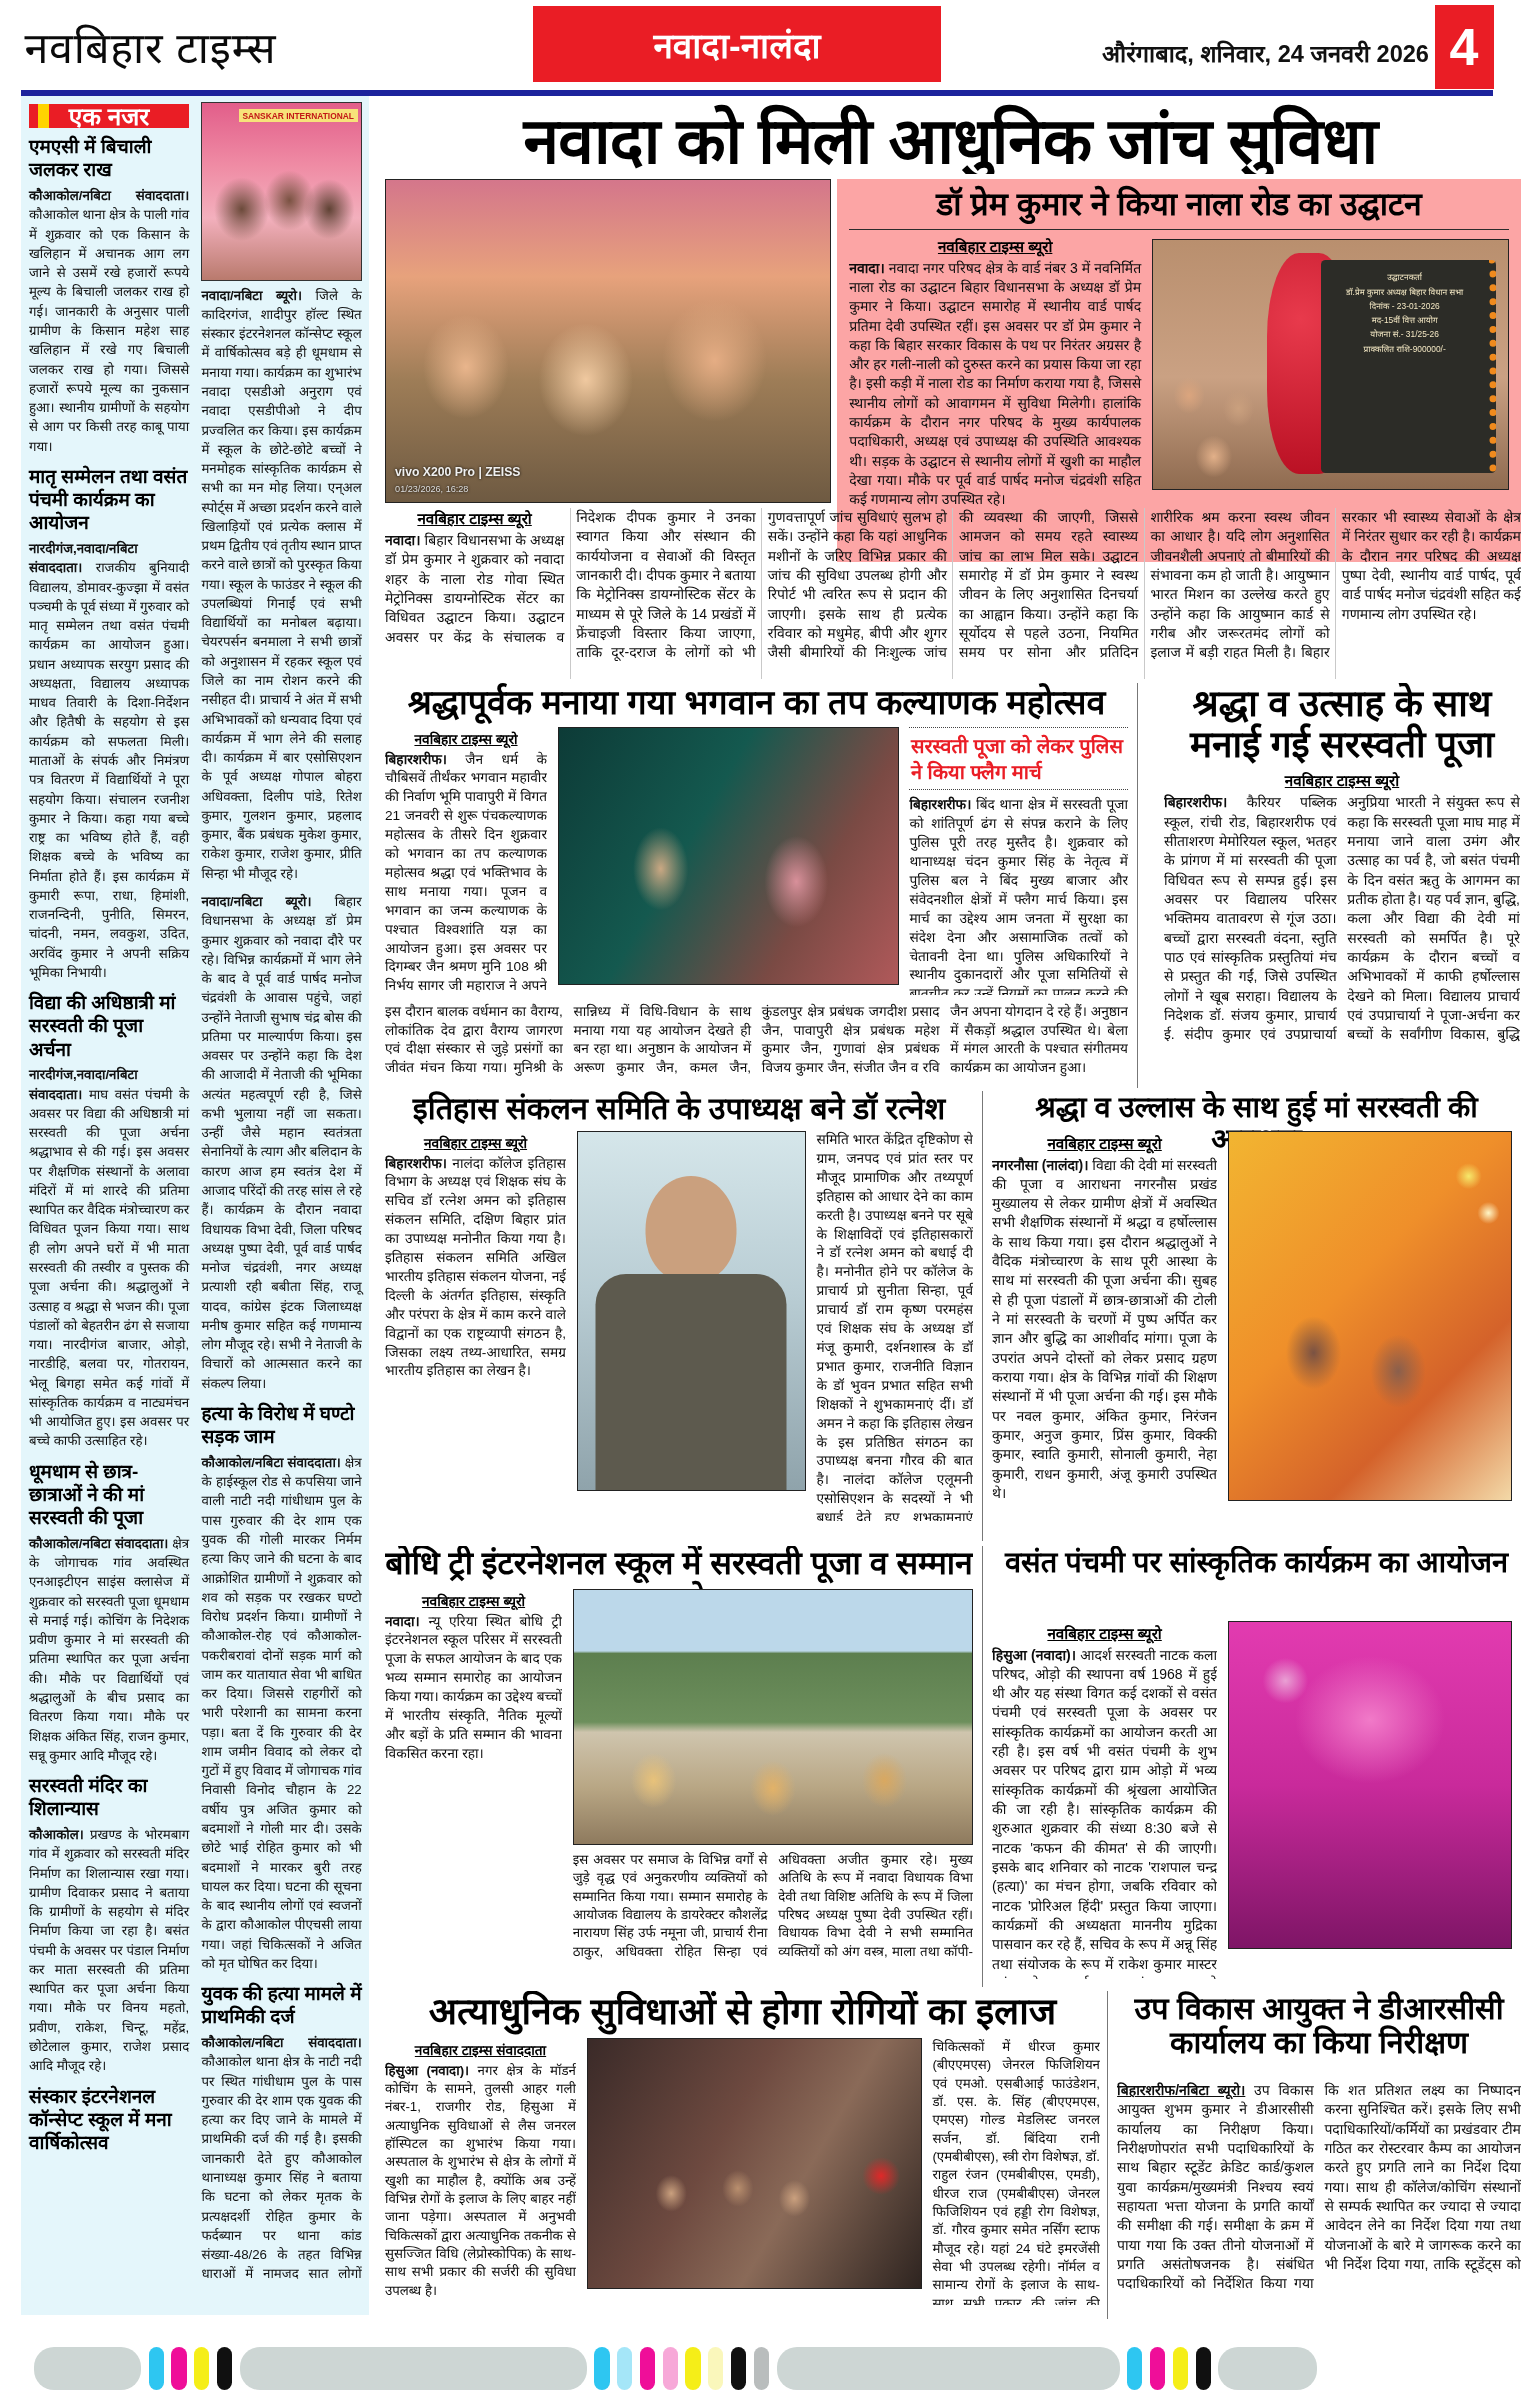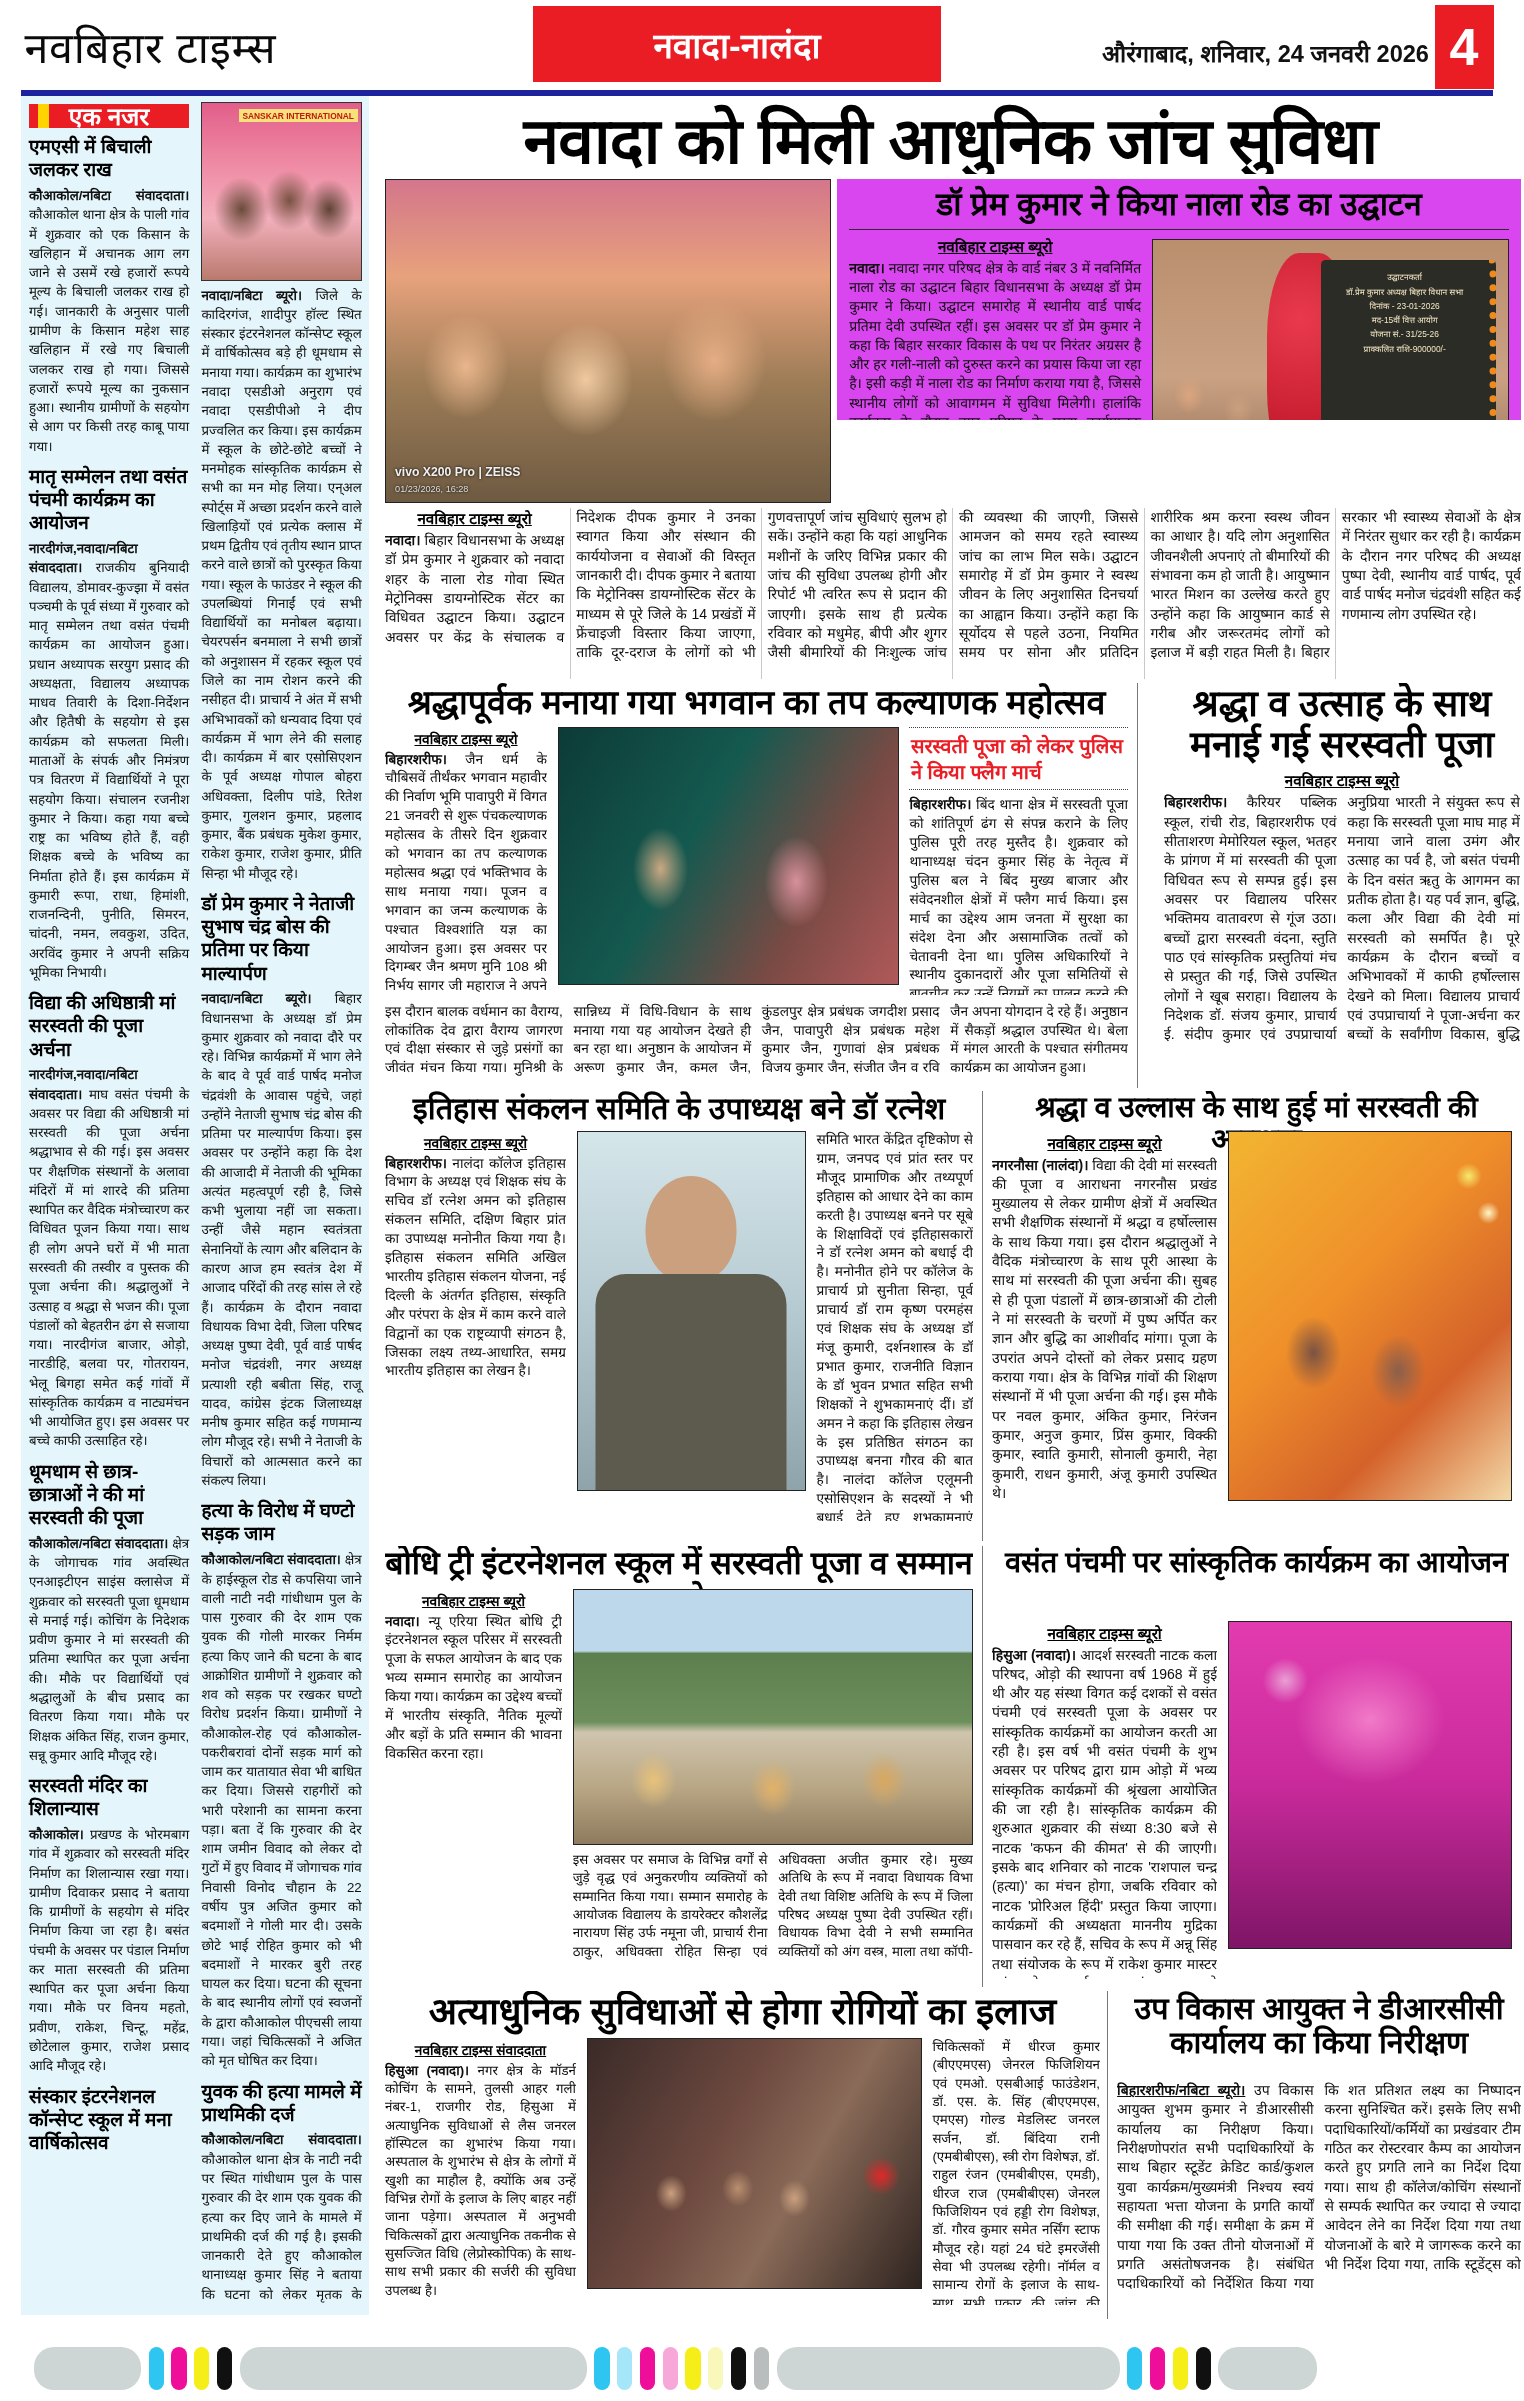--- a/index.html
+++ b/index.html
@@ -49,21 +49,21 @@
   .main-headline { position:absolute; left:381px; top:95px; width:1139px; height:79px; font-size:64px; font-weight:bold; text-align:center; letter-spacing:-0.8px; overflow:hidden; }
 
   
   .photoA { position:absolute; left:385px; top:179px; width:446px; height:324px;
     background:
       radial-gradient(69px 84px at 18% 58%, #e9b58c, transparent 62%),
       radial-gradient(76px 91px at 45% 62%, #f0c9a0, transparent 62%),
       radial-gradient(84px 99px at 74% 56%, #e5ad84, transparent 62%),
       linear-gradient(180deg,#d4768b 0%, #e7a27c 30%, #9e7d57 62%, #6e5a42 100%);
   }
-  .greenbox { position:absolute; left:837px; top:179px; width:684px; height:241px; background:#d946ef; padding:7.6px 12.2px; overflow:hidden; }
+  .greenbox { position:absolute; left:837px; top:179px; width:684px; height:383px; background:#fca5a5; padding:7.6px 12.2px; overflow:hidden; }
   .greenbox .hl { font-size:32px; border-bottom:1.5px solid #2b2b2b; padding-bottom:6.1px; margin-bottom:6.1px; }
   .plaquephoto { float:right; width:357px; height:251px; margin:3px 0 4.6px 10.7px;
     background: linear-gradient(180deg,#b98f6e 0%,#caa183 55%,#8f6b50 100%); }
   .plaquephoto .cloth { position:absolute; left:114px; top:13.7px; width:84px; height:221px; background:radial-gradient(circle at 40% 30%, #e83a4c, #b80f22); border-radius:38%; }
   .plaquephoto .stone { position:absolute; right:12.2px; top:20px; width:175px; height:213px; background:#2c2c27; border-radius:4.6px; border-right:7.6px dotted #f08a1d; padding:10.7px 7.6px; color:#f3e7c3; text-align:center; }
   .plaquephoto .stone div { font-size:8.4px; line-height:1.7; }
   .plaquephoto .heads { position:absolute; left:6.1px; bottom:0; width:137px; height:130px;
     background:
       radial-gradient(26px 30.5px at 22% 28%, #dba57e, transparent 60%),
       radial-gradient(26px 30.5px at 58% 38%, #caa07e, transparent 60%),
@@ -183,21 +183,20 @@
       <p class="d-b"><b>कौआकोल।</b> <span>प्रखण्ड के भोरमबाग गांव में शुक्रवार को सरस्वती मंदिर निर्माण का शिलान्यास रखा गया। ग्रामीण दिवाकर प्रसाद ने बताया कि ग्रामीणों के सहयोग से मंदिर निर्माण किया जा रहा है। बसंत पंचमी के अवसर पर पंडाल निर्माण कर माता सरस्वती की प्रतिमा स्थापित कर पूजा अर्चना किया गया। मौके पर विनय महतो, प्रवीण, राकेश, चिन्टू, महेंद्र, छोटेलाल कुमार, राजेश प्रसाद आदि मौजूद रहे।</span></p>
     </div>
     <div class="d-item">
       <div class="d-h">संस्कार इंटरनेशनल कॉन्सेप्ट स्कूल में मना वार्षिकोत्सव</div>
       <div class="d-photo">
         <span class="banner">SANSKAR INTERNATIONAL</span>
       </div>
       <p class="d-b"><b>नवादा/नबिटा ब्यूरो।</b> <span>जिले के कादिरगंज, शादीपुर हॉल्ट स्थित संस्कार इंटरनेशनल कॉन्सेप्ट स्कूल में वार्षिकोत्सव बड़े ही धूमधाम से मनाया गया। कार्यक्रम का शुभारंभ नवादा एसडीओ अनुराग एवं नवादा एसडीपीओ ने दीप प्रज्वलित कर किया। इस कार्यक्रम में स्कूल के छोटे-छोटे बच्चों ने मनमोहक सांस्कृतिक कार्यक्रम से सभी का मन मोह लिया। एन्अल स्पोर्ट्स में अच्छा प्रदर्शन करने वाले खिलाड़ियों एवं प्रत्येक क्लास में प्रथम द्वितीय एवं तृतीय स्थान प्राप्त करने वाले छात्रों को पुरस्कृत किया गया। स्कूल के फाउंडर ने स्कूल की उपलब्धियां गिनाईं एवं सभी विद्यार्थियों का मनोबल बढ़ाया। चेयरपर्सन बनमाला ने सभी छात्रों को अनुशासन में रहकर स्कूल एवं जिले का नाम रोशन करने की नसीहत दी। प्राचार्य ने अंत में सभी अभिभावकों को धन्यवाद दिया एवं कार्यक्रम में भाग लेने की सलाह दी। कार्यक्रम में बार एसोसिएशन के पूर्व अध्यक्ष गोपाल बोहरा अधिवक्ता, दिलीप पांडे, रितेश कुमार, गुलशन कुमार, प्रहलाद कुमार, बैंक प्रबंधक मुकेश कुमार, राकेश कुमार, राजेश कुमार, प्रीति सिन्हा भी मौजूद रहे।</span></p>
     </div>
     <div class="d-item">
-      <div class="d-h">डॉ प्रेम कुमार ने नेताजी सुभाष चंद्र बोस की प्रतिमा पर किया माल्यार्पण</div>
       <p class="d-b"><b>नवादा/नबिटा ब्यूरो।</b> <span>बिहार विधानसभा के अध्यक्ष डॉ प्रेम कुमार शुक्रवार को नवादा दौरे पर रहे। विभिन्न कार्यक्रमों में भाग लेने के बाद वे पूर्व वार्ड पार्षद मनोज चंद्रवंशी के आवास पहुंचे, जहां उन्होंने नेताजी सुभाष चंद्र बोस की प्रतिमा पर माल्यार्पण किया। इस अवसर पर उन्होंने कहा कि देश की आजादी में नेताजी की भूमिका अत्यंत महत्वपूर्ण रही है, जिसे कभी भुलाया नहीं जा सकता। उन्हीं जैसे महान स्वतंत्रता सेनानियों के त्याग और बलिदान के कारण आज हम स्वतंत्र देश में आजाद परिंदों की तरह सांस ले रहे हैं। कार्यक्रम के दौरान नवादा विधायक विभा देवी, जिला परिषद अध्यक्ष पुष्पा देवी, पूर्व वार्ड पार्षद मनोज चंद्रवंशी, नगर अध्यक्ष प्रत्याशी रही बबीता सिंह, राजू यादव, कांग्रेस इंटक जिलाध्यक्ष मनीष कुमार सहित कई गणमान्य लोग मौजूद रहे। सभी ने नेताजी के विचारों को आत्मसात करने का संकल्प लिया।</span></p>
     </div>
     <div class="d-item">
       <div class="d-h">हत्या के विरोध में घण्टो सड़क जाम</div>
       <p class="d-b"><b>कौआकोल/नबिटा संवाददाता।</b> <span>क्षेत्र के हाईस्कूल रोड से कपसिया जाने वाली नाटी नदी गांधीधाम पुल के पास गुरुवार की देर शाम एक युवक की गोली मारकर निर्मम हत्या किए जाने की घटना के बाद आक्रोशित ग्रामीणों ने शुक्रवार को शव को सड़क पर रखकर घण्टो विरोध प्रदर्शन किया। ग्रामीणों ने कौआकोल-रोह एवं कौआकोल-पकरीबरावां दोनों सड़क मार्ग को जाम कर यातायात सेवा भी बाधित कर दिया। जिससे राहगीरों को भारी परेशानी का सामना करना पड़ा। बता दें कि गुरुवार की देर शाम जमीन विवाद को लेकर दो गुटों में हुए विवाद में जोगाचक गांव निवासी विनोद चौहान के 22 वर्षीय पुत्र अजित कुमार को बदमाशों ने गोली मार दी। उसके छोटे भाई रोहित कुमार को भी बदमाशों ने मारकर बुरी तरह घायल कर दिया। घटना की सूचना के बाद स्थानीय लोगों एवं स्वजनों के द्वारा कौआकोल पीएचसी लाया गया। जहां चिकित्सकों ने अजित को मृत घोषित कर दिया।</span></p>
     </div>
     <div class="d-item">
       <div class="d-h">युवक की हत्या मामले में प्राथमिकी दर्ज</div>
       <p class="d-b"><b>कौआकोल/नबिटा संवाददाता।</b> <span>कौआकोल थाना क्षेत्र के नाटी नदी पर स्थित गांधीधाम पुल के पास गुरुवार की देर शाम एक युवक की हत्या कर दिए जाने के मामले में प्राथमिकी दर्ज की गई है। इसकी जानकारी देते हुए कौआकोल थानाध्यक्ष कुमार सिंह ने बताया कि घटना को लेकर मृतक के प्रत्यक्षदर्शी रोहित कुमार के फर्दब्यान पर थाना कांड संख्या-48/26 के तहत विभिन्न धाराओं में नामजद सात लोगों सहित अज्ञात को आरोपित किया गया है।</span></p>
     </div>

